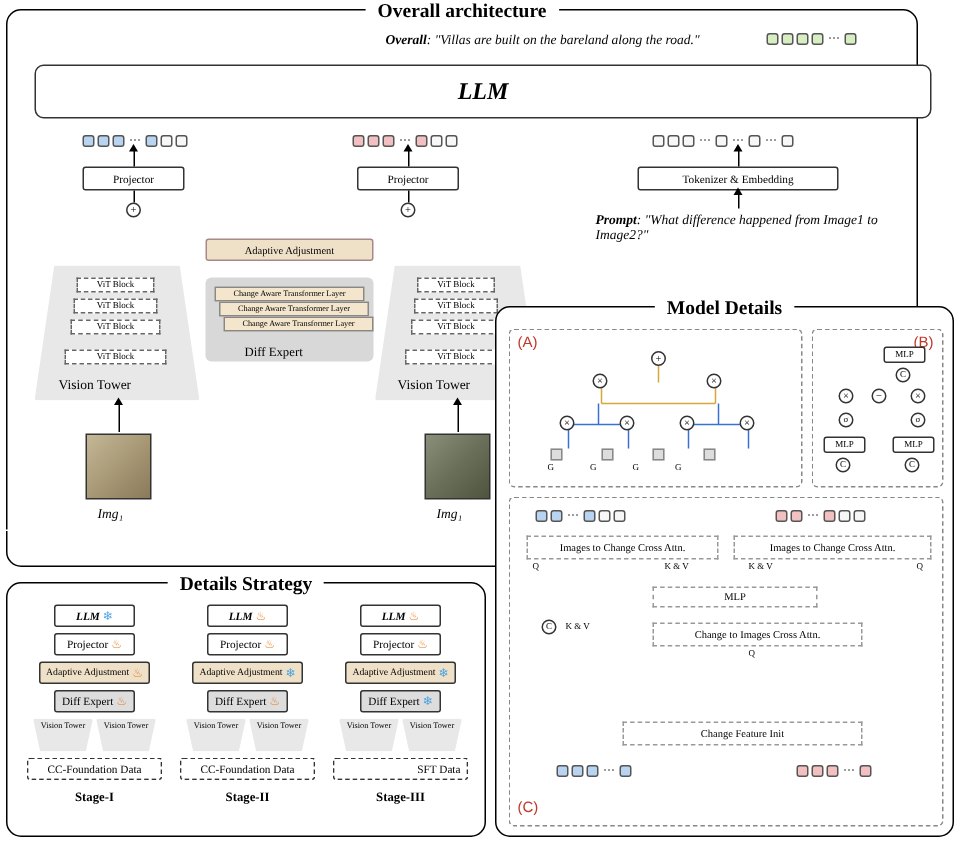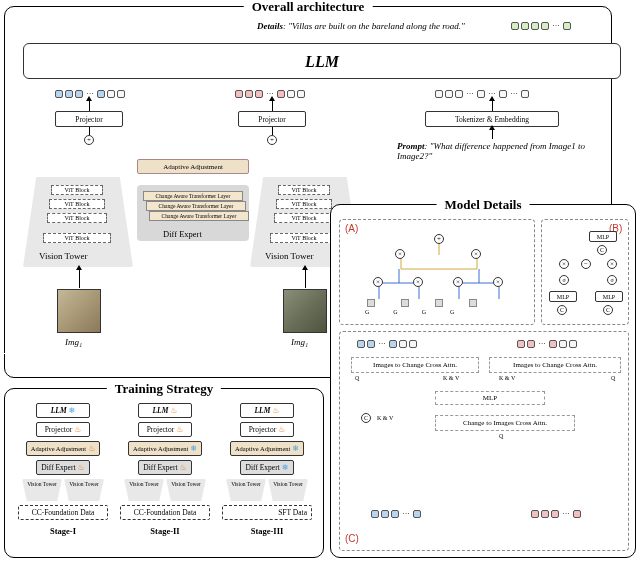--- a/index.html
+++ b/index.html
@@ -36,21 +36,21 @@
   .attn-box { position:absolute; border:1px dashed #999; background:#fff; font-size:7px; text-align:right; display:flex; align-items:center; justify-content:center; padding:2px;}
   .circ { position:absolute; width:10px; height:10px; border:1px solid #333; border-radius:50%; background:#fff; display:flex; align-items:center; justify-content:center; font-size:7px; line-height:1;}
   .gate { width:8px; height:8px; border:1px solid #888; background:#ddd; display:inline-block;}
 </style>
 </head>
 <body>
 
 <div class="panel" style="left:4px; top:6px; width:608px; height:372px;">
   <div class="panel-title">Overall architecture</div>
 
-  <div class="lbl" style="left:252px; top:14px;"><span class="lbl-b">Details</span>: <span>"Villas are built on the bareland along the road."</span></div>
+  <div class="lbl" style="left:252px; top:14px;"><span class="lbl-b">Overall</span>: <span>"Villas are built on the bareland along the road."</span></div>
   <div class="tokens" style="left:506px; top:14px;">
     <div class="tok g"></div>
       <div class="tok g"></div>
       <div class="tok g"></div>
       <div class="tok g"></div>
     <span class="dots">···</span>
       <div class="tok g"></div>
   </div>
 
   <div class="llm-box" style="left:18px; top:36px; width:598px; height:36px; font-size:16px; line-height:36px;">LLM</div>
@@ -141,21 +141,21 @@
   <div class="lbl" style="left:286px; top:330px;">Img₁</div>
   <div class="line-v" style="left:74px; top:261px; height:20px;"></div>
     <div class="arrow-up" style="left:71px; top:258px;"></div>
   <div class="line-v" style="left:300px; top:261px; height:20px;"></div>
     <div class="arrow-up" style="left:297px; top:258px;"></div>
 </div>
 
 <div style="position:absolute; left:4px; top:353px; width:632px; height:1px; background:#fff;"></div>
 
 <div class="panel" style="left:4px; top:388px; width:320px; height:170px;">
-  <div class="panel-title">Training Strategy</div>
+  <div class="panel-title">Details Strategy</div>
 
   <div class="stage-col" style="left:10px; top:14px; width:96px;">
     <div class="stage-box">
         <span class="lbl-b" style="font-style:italic">LLM</span>
         <span class="snow">❄</span>
       </div>
     <div class="stage-box">
         <span>Projector</span>
         <span class="fire">♨</span>
       </div>
@@ -319,20 +319,21 @@
   <div class="lbl" style="left:168px; top:170px; font-size:6px; font-style:normal;">K &amp; V</div>
   <div class="lbl" style="left:280px; top:170px; font-size:6px; font-style:normal;">Q</div>
 
   <div class="attn-box" style="left:104px; top:186px; width:110px; height:14px;">MLP</div>
   <div class="circ" style="left:30px; top:208px; font-size:6px;">C</div>
   <div class="lbl" style="left:46px; top:210px; font-size:6px; font-style:normal;">K &amp; V</div>
 
   <div class="attn-box" style="left:104px; top:210px; width:140px; height:16px;">Change to Images Cross Attn.</div>
   <div class="lbl" style="left:168px; top:228px; font-size:6px; font-style:normal;">Q</div>
 
+  <div class="attn-box" style="left:84px; top:276px; width:160px; height:16px;">Change Feature Init</div>
 
   <div class="tokens" style="left:40px; top:304px;">
     <div class="tok b"></div>
       <div class="tok b"></div>
       <div class="tok b"></div>
       <span class="dots">···</span>
       <div class="tok b"></div>
   </div>
   <div class="tokens" style="left:200px; top:304px;">
     <div class="tok r"></div>

